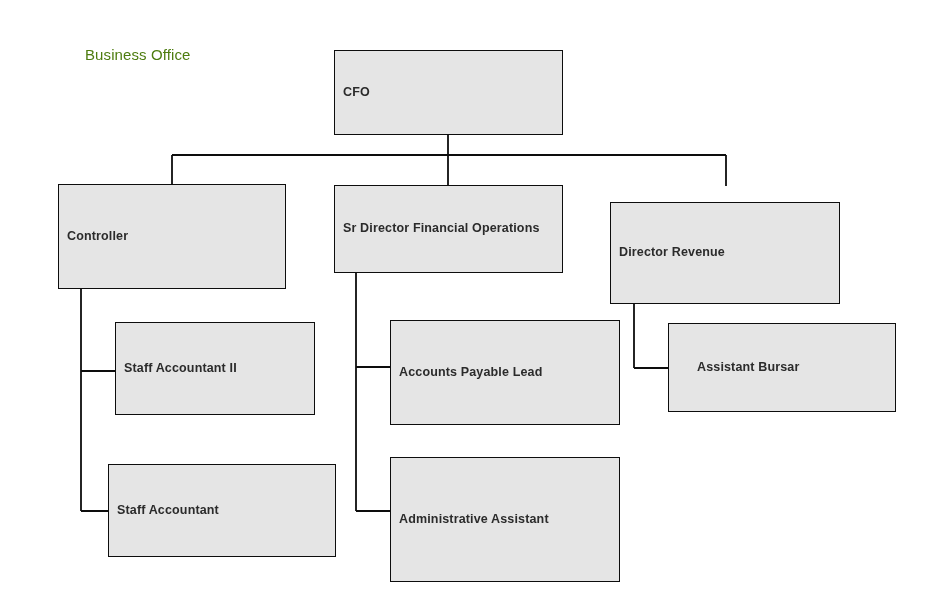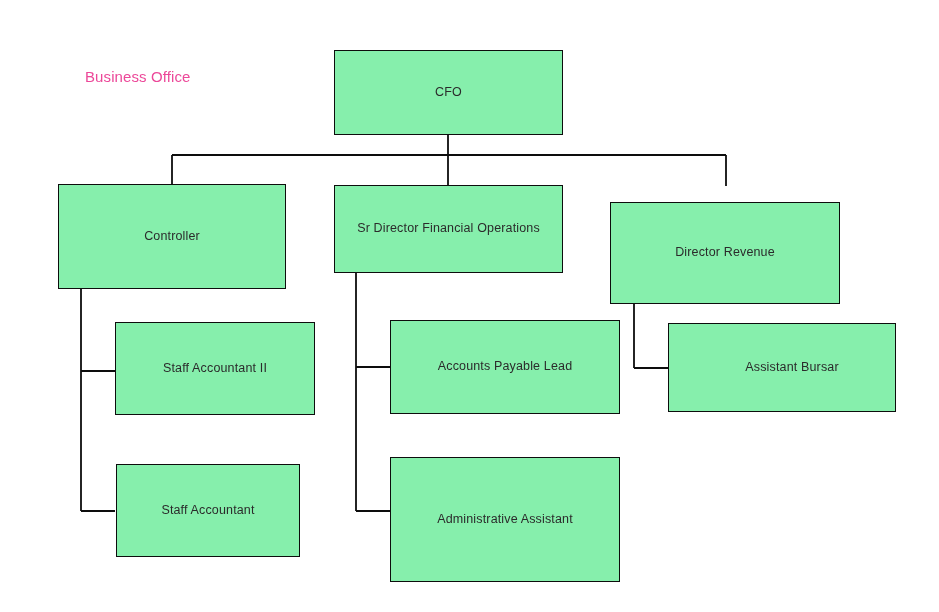--- a/index.html
+++ b/index.html
@@ -21,37 +21,38 @@
     position: absolute;
     left: 0;
     top: 0;
     width: 939px;
     height: 612px;
     pointer-events: none;
   }
   .chart-title {
     position: absolute;
     left: 85px;
-    top: 68px;
+    top: 46px;
     font-size: 15px;
     font-weight: 500;
-    color: #ec4899;
+    color: #4d7c0f;
     letter-spacing: 0.1px;
     white-space: nowrap;
     text-align: center;
   }
   .node {
     position: absolute;
     box-sizing: border-box;
-    background: #86efac;
+    background: #e5e5e5;
     border: 1.6px solid #0d0d0d;
     display: flex;
     align-items: center;
-    justify-content: center;
+    justify-content: flex-start;
     text-align: center;
+    font-weight: bold;
   }
   .node-label {
     font-size: 12.5px;
     color: #2b2b2b;
     letter-spacing: 0.15px;
     line-height: 1.25;
     padding: 0 8px;
     white-space: nowrap;
   }
 </style>
@@ -87,24 +88,24 @@
       </div>
       <div class="node" style="left: 334px; top: 185px; width: 229px; height: 88px; border-color: rgb(13, 13, 13);">
         <span class="node-label" style="color: rgb(43, 43, 43);">Sr Director Financial Operations</span>
       </div>
       <div class="node" style="left: 610px; top: 202px; width: 230px; height: 102px; border-color: rgb(13, 13, 13);">
         <span class="node-label" style="color: rgb(43, 43, 43);">Director Revenue</span>
       </div>
       <div class="node" style="left: 115px; top: 322px; width: 200px; height: 93px; border-color: rgb(13, 13, 13);">
         <span class="node-label" style="color: rgb(43, 43, 43);">Staff Accountant II</span>
       </div>
-      <div class="node" style="left: 116px; top: 464px; width: 184px; height: 93px; border-color: rgb(13, 13, 13);">
+      <div class="node" style="left: 108px; top: 464px; width: 228px; height: 93px; border-color: rgb(13, 13, 13);">
         <span class="node-label" style="color: rgb(43, 43, 43);">Staff Accountant</span>
       </div>
-      <div class="node" style="left: 390px; top: 320px; width: 230px; height: 94px; border-color: rgb(13, 13, 13);">
+      <div class="node" style="left: 390px; top: 320px; width: 230px; height: 105px; border-color: rgb(13, 13, 13);">
         <span class="node-label" style="color: rgb(43, 43, 43);">Accounts Payable Lead</span>
       </div>
       <div class="node" style="left: 390px; top: 457px; width: 230px; height: 125px; border-color: rgb(13, 13, 13);">
         <span class="node-label" style="color: rgb(43, 43, 43);">Administrative Assistant</span>
       </div>
       <div class="node" style="left: 668px; top: 323px; width: 228px; height: 89px; border-color: rgb(13, 13, 13);">
         <span class="node-label" style="color: rgb(43, 43, 43); margin-left: 20px;">Assistant Bursar</span>
       </div>
     </div>
 

